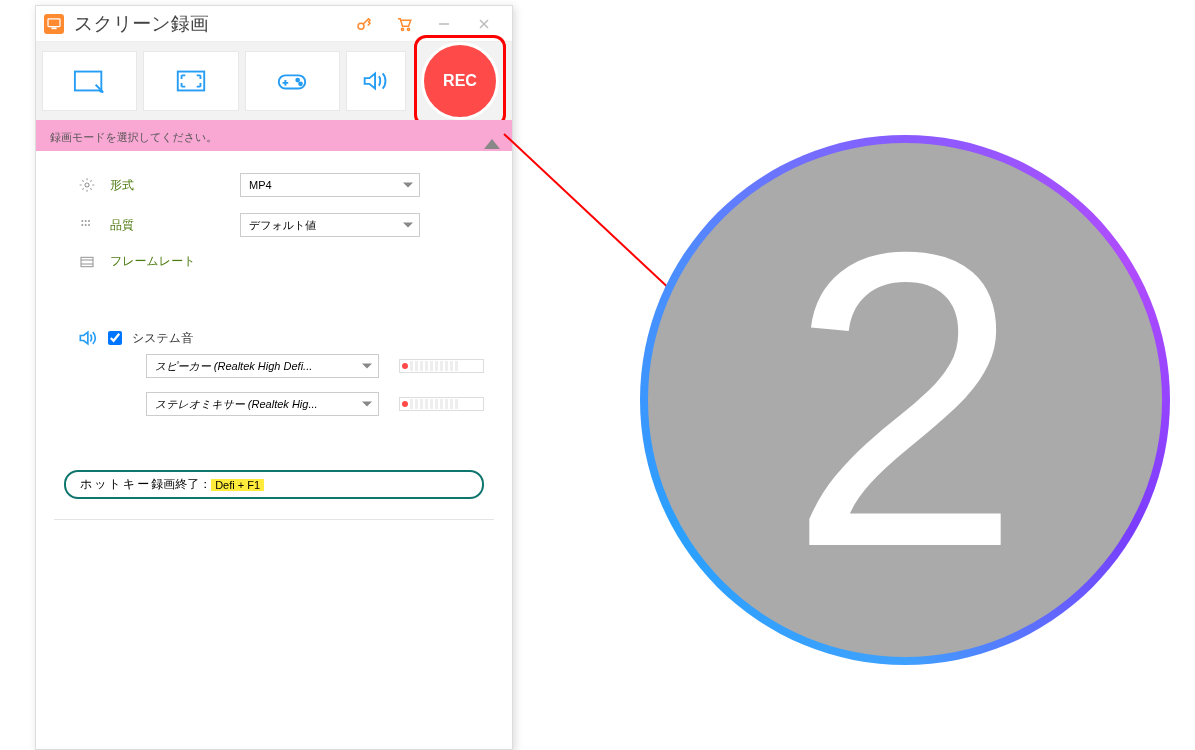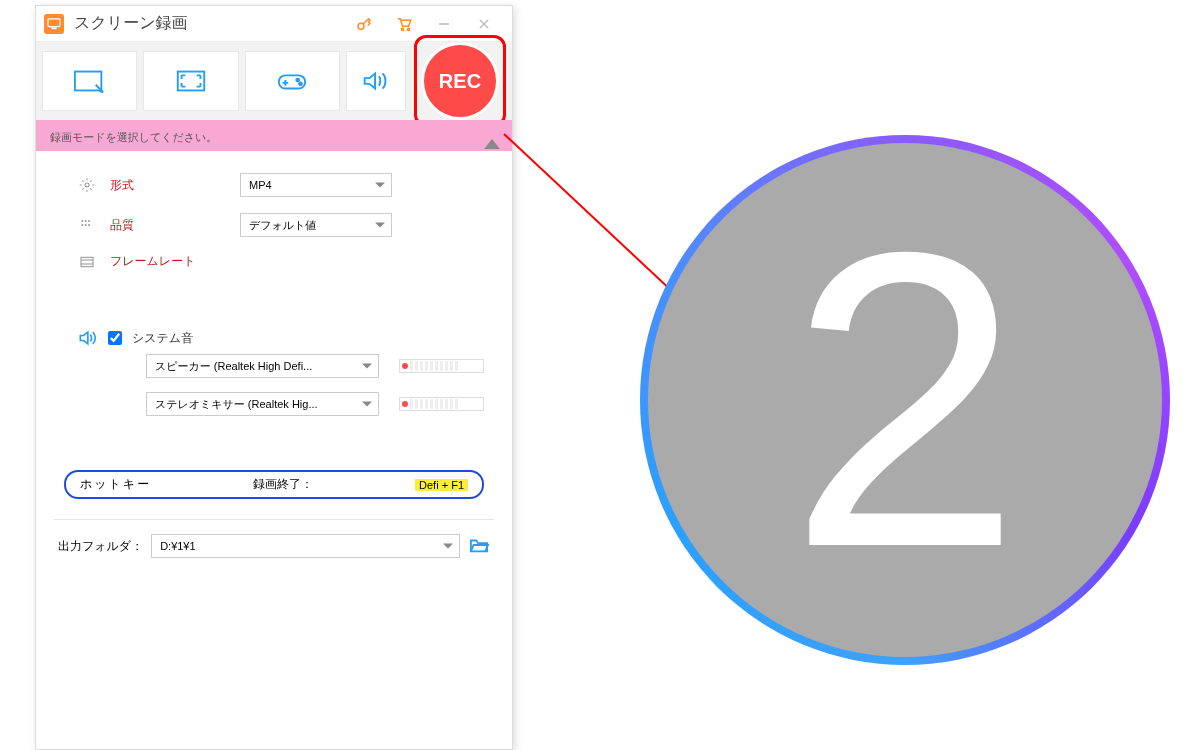--- a/index.html
+++ b/index.html
@@ -21,21 +21,21 @@
     border-bottom: 1px solid #eee;
   }
   .titlebar .logo {
     width: 20px; height: 20px;
     background: #ff8a30;
     border-radius: 3px;
     display: flex; align-items: center; justify-content: center;
     margin-right: 10px;
   }
   .titlebar .logo svg { width: 14px; height: 12px; }
-  .titlebar .title { font-size: 16px; color: #444; flex: 0 0 auto; }
+  .titlebar .title { font-size: 19px; color: #444; flex: 0 0 auto; }
   .titlebar .spacer { flex: 1; }
   .titlebar .icon-btn {
     width: 40px; height: 36px;
     display: flex; align-items: center; justify-content: center;
     color: #bbb; cursor: pointer;
   }
   .titlebar .icon-btn.orange { color: #ff8a30; }
 
   .mode-bar {
     height: 78px;
@@ -58,21 +58,21 @@
   .rec-wrap {
     width: 92px; height: 92px;
     display: flex; align-items: center; justify-content: center;
     position: relative;
     margin-left: 2px;
   }
   .rec-btn {
     width: 78px; height: 78px;
     border-radius: 50%;
     background: #ff4a4a;
-    color: #fff; font-weight: bold; font-size: 20px;
+    color: #fff; font-weight: bold; font-size: 16px;
     display: flex; align-items: center; justify-content: center;
     cursor: pointer;
     border: 3px solid #fff;
   }
   .rec-outline {
     position: absolute;
     inset: 0;
     border: 3px solid #ff0000;
     border-radius: 12px;
     pointer-events: none;
@@ -99,25 +99,25 @@
   }
   .setting-row {
     display: flex; align-items: center;
     margin-bottom: 16px;
   }
   .setting-row .row-icon {
     width: 22px; color: #999; margin-right: 12px;
     display:flex;align-items:center;justify-content:center;
   }
   .setting-row .row-label {
-    width: 130px; font-size: 12px; color: #b91c1c;
+    width: 130px; font-size: 12px; color: #4d7c0f;
   }
   .select {
     position: relative;
-    width: 152px; height: 24px;
+    width: 180px; height: 24px;
     border: 1px solid #ccc;
     background: #fff;
     font-size: 11px;
     display: flex; align-items: center;
     padding: 0 22px 0 8px;
     cursor: pointer;
     white-space: nowrap; overflow: hidden; text-overflow: ellipsis;
   }
   .select::after {
     content:"";
@@ -135,37 +135,36 @@
     margin-bottom: 6px;
     margin-top: 28px;
   }
   .audio-head .aicon { color: #259df4; width:22px; display:flex;justify-content:center; }
   .audio-head input[type=checkbox]{ width:14px;height:14px; }
   .audio-head .alabel { font-size: 12px; color:#333; }
   .audio-body {
     display: flex; align-items: center; gap: 20px;
     margin-left: 70px; margin-bottom: 14px;
   }
-  .audio-body .select { width: 234px; }
+  .audio-body .select { width: 234px; font-style: italic; }
   .level {
     width: 86px; height: 14px;
     border:1px solid #ddd;
     display:flex;align-items:center;gap:2px;padding:0 2px;
   }
   .level .dot { width:6px;height:6px;border-radius:50%;background:#ff4a4a; }
   .level .bar { width:3px;height:10px;background:#eee; }
 
   .hotkey-row {
     margin: 30px 28px 20px;
-    border: 2px solid #1d4ed8;
+    border: 2px solid #0f766e;
     border-radius: 14px;
     padding: 4px 14px;
     display:flex;align-items:center;
     font-size: 12px;
-    justify-content: space-between;
   }
   .hotkey-row .hk-label { letter-spacing: 2px; }
   .hotkey-row .hk-stop { }
   .hotkey-row .hk-key {
     background: #ffeb3b;
     padding: 0 4px;
     font-size: 11px;
   }
   .divider { height:1px;background:#e5e5e5;margin:0 18px; }
 
@@ -373,30 +372,20 @@
   </div>
 
   <div class="hotkey-row">
     <span class="hk-label">ホットキー</span>
     <span class="hk-stop">録画終了：</span>
     <span class="hk-key">Defi + F1</span>
   </div>
 
   <div class="divider"></div>
 
-  <div class="output-row">
-    <span>出力フォルダ：</span>
-    <div class="select">D:¥1¥1</div>
-    <span class="folder-icon">
-      <svg width="22" height="18" viewBox="0 0 24 20" fill="none" stroke="currentColor" stroke-width="2">
-          <path d="M3 5h6l2 3h10v9H3z"></path>
-          <path d="M3 17l3-7h16l-3 7"></path>
-        </svg>
-    </span>
-  </div>
 
 </div>
 
 <svg class="arrow-svg" viewBox="0 0 260 260">
   <defs>
       <marker id="ah" markerWidth="10" markerHeight="10" refX="8" refY="3" orient="auto">
         <path d="M0,0 L9,3 L0,6 z" fill="#ff0000"></path>
       </marker>
     </defs>
   <line x1="44" y1="54" x2="230" y2="228" stroke="#ff0000" stroke-width="2" marker-end="url(#ah)"></line>

